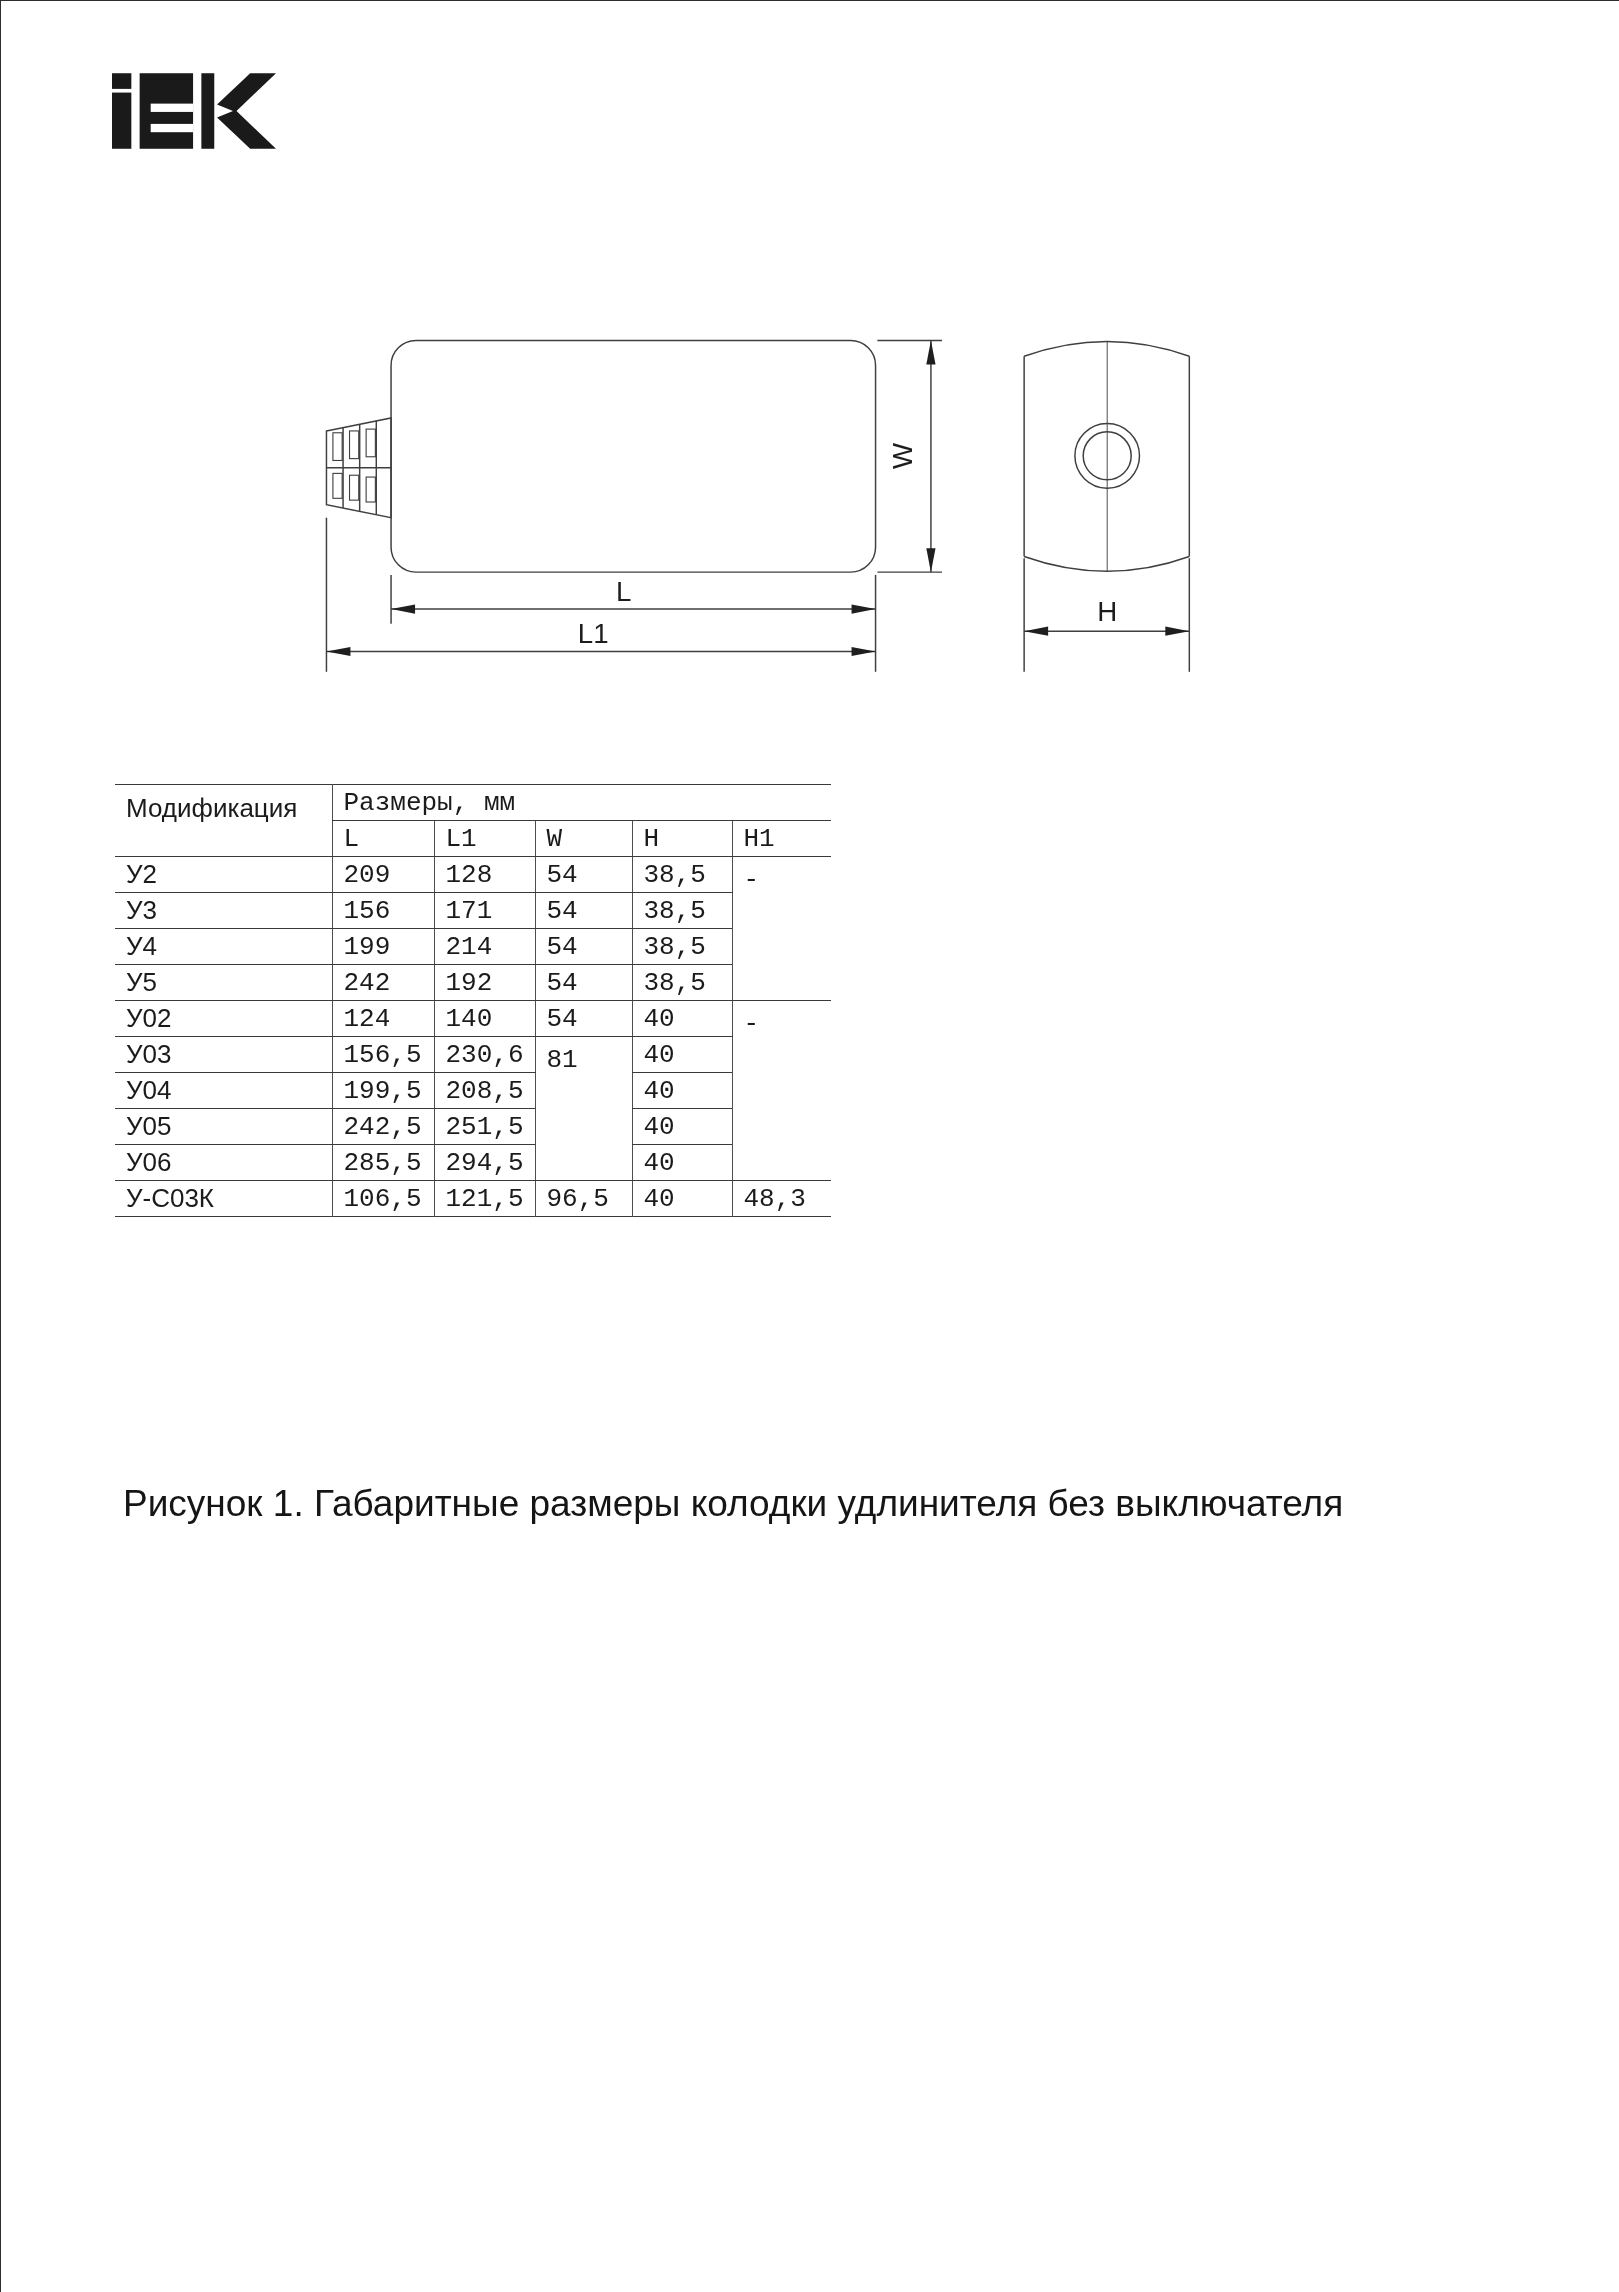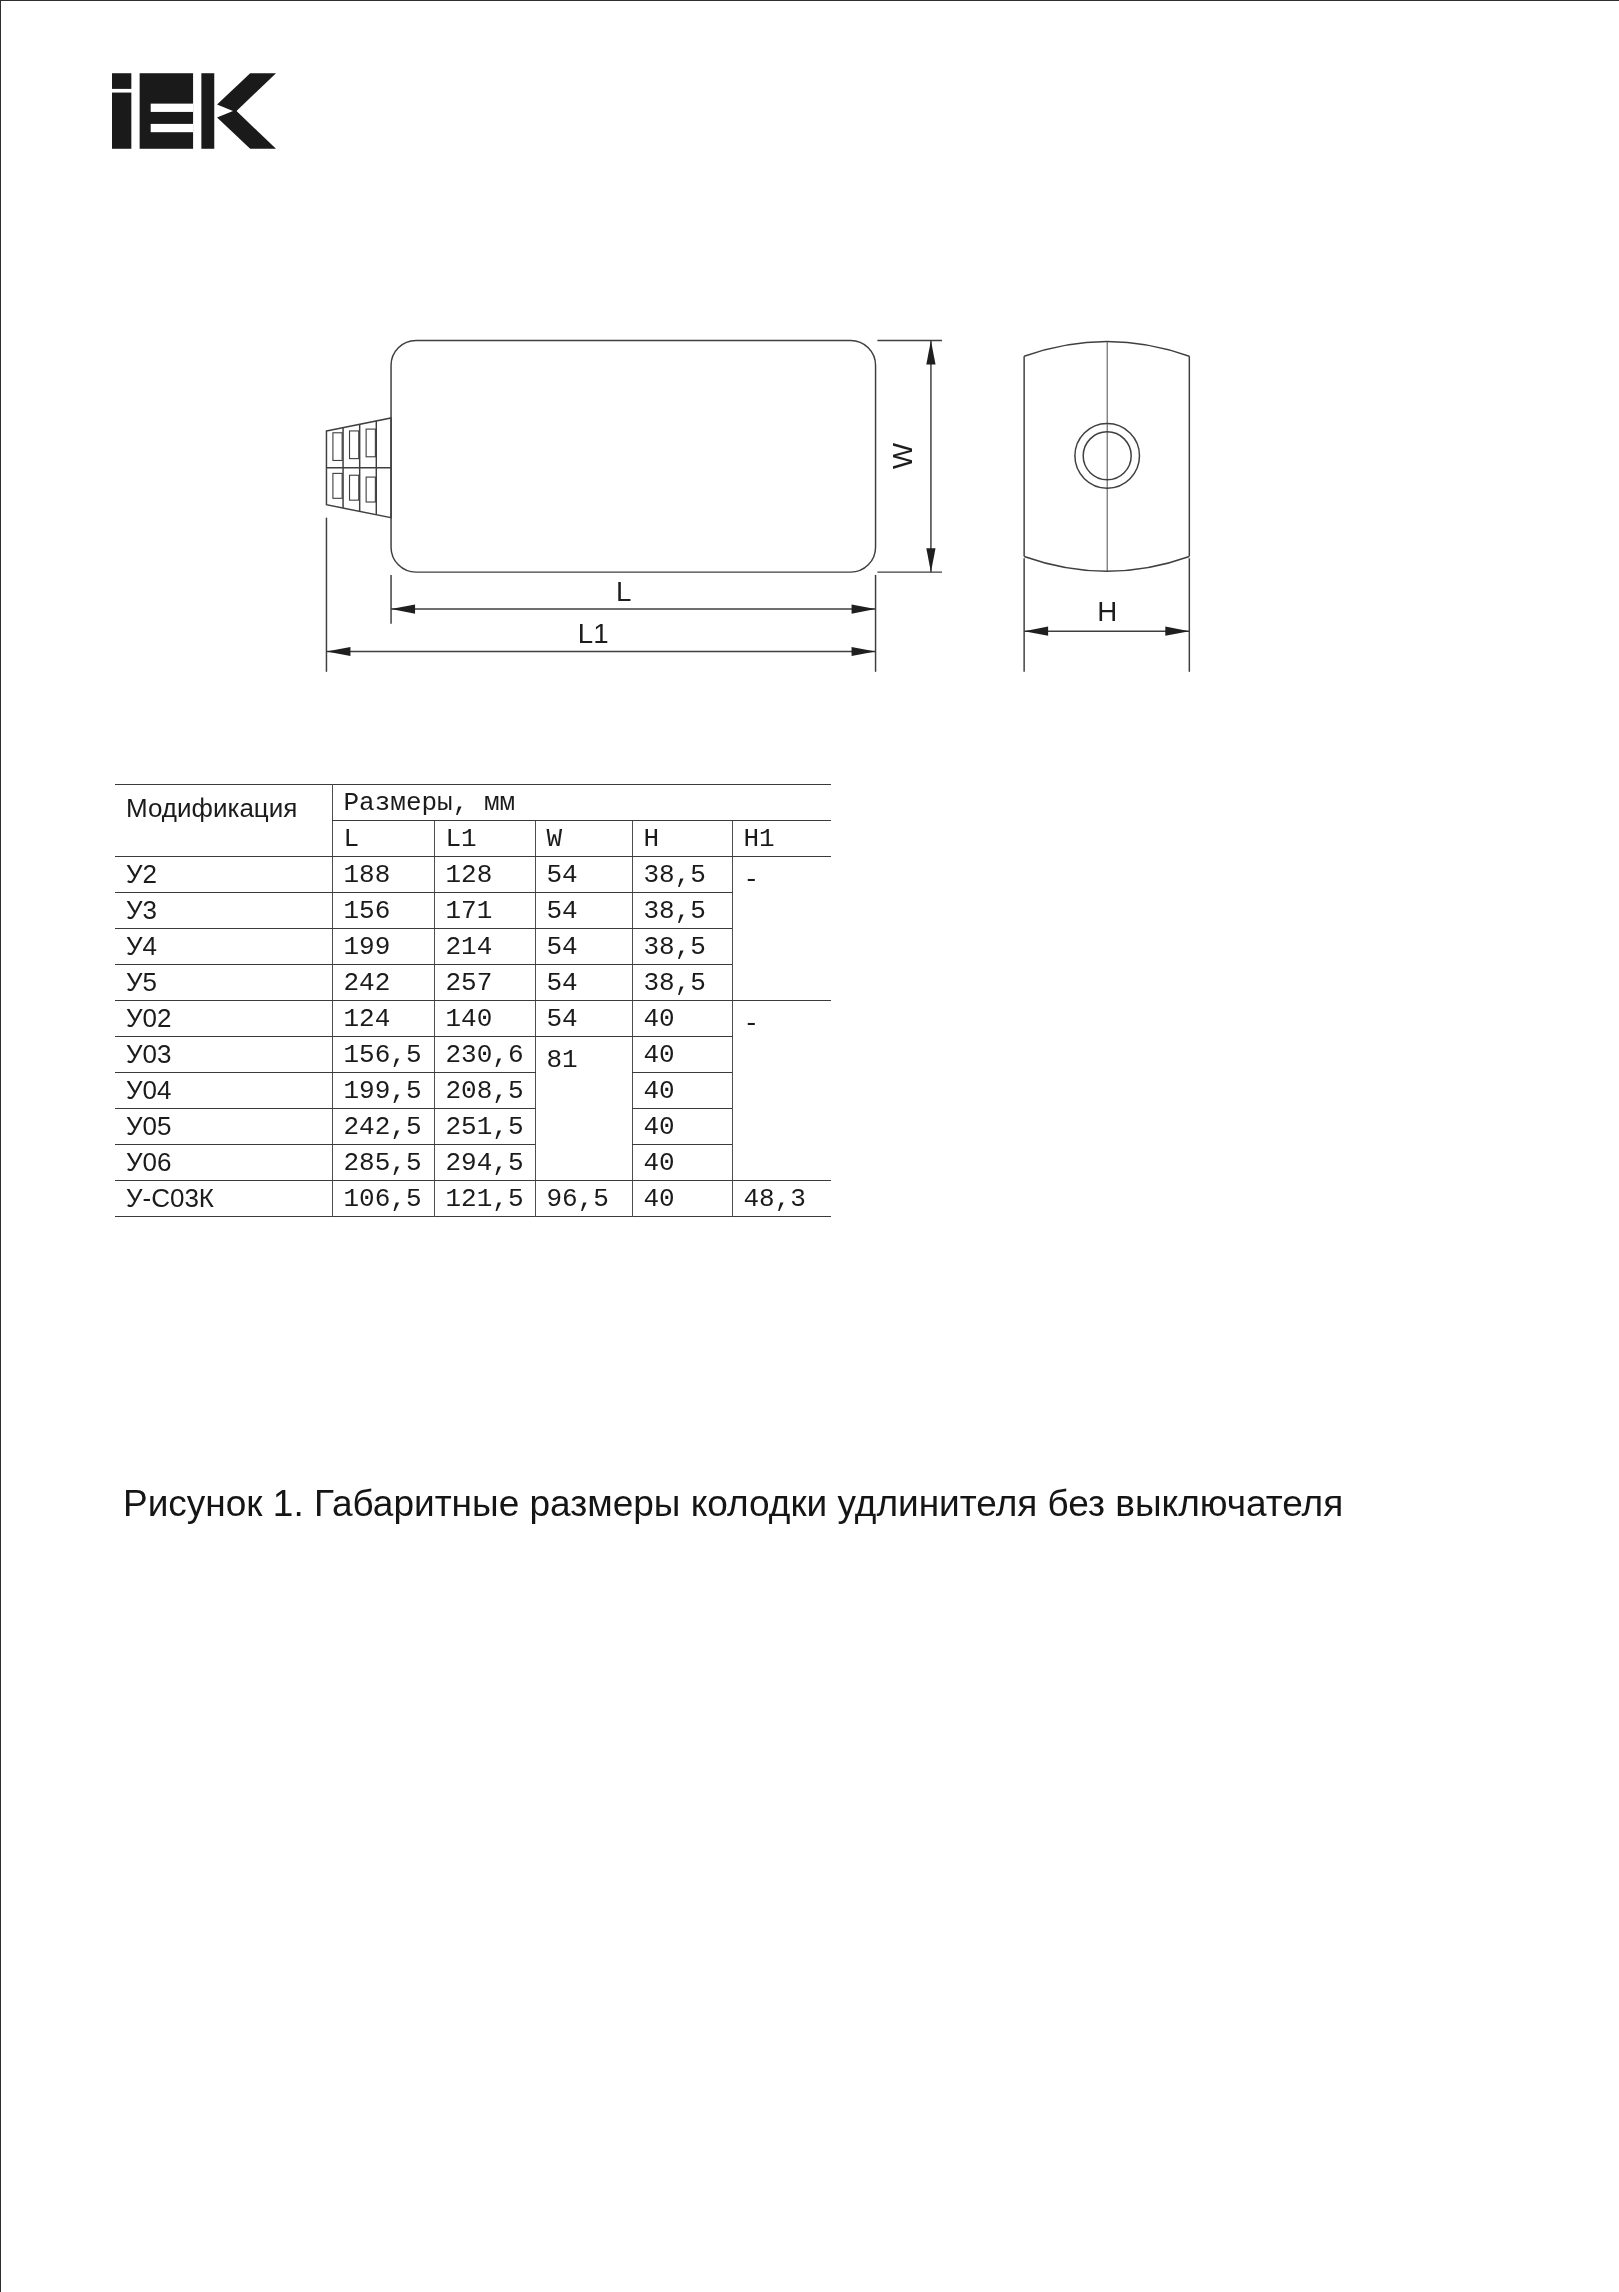--- a/index.html
+++ b/index.html
@@ -147,21 +147,21 @@
     <tr>
       <th class="vl hb">L</th>
       <th class="vl hb">L1</th>
       <th class="vl hb">W</th>
       <th class="vl hb">H</th>
       <th class="vl hb">H1</th>
     </tr>
 
     <tr>
       <td class="hb">У2</td>
-      <td class="vl hb">188</td>
+      <td class="vl hb">209</td>
       <td class="vl hb">128</td>
       <td class="vl hb">54</td>
       <td class="vl hb">38,5</td>
       <td rowspan="4" class="vl hb top">-</td>
     </tr>
     <tr>
       <td class="hb">У3</td>
       <td class="vl hb">156</td>
       <td class="vl hb">171</td>
       <td class="vl hb">54</td>
@@ -170,21 +170,21 @@
     <tr>
       <td class="hb">У4</td>
       <td class="vl hb">199</td>
       <td class="vl hb">214</td>
       <td class="vl hb">54</td>
       <td class="vl hb">38,5</td>
     </tr>
     <tr>
       <td class="hb">У5</td>
       <td class="vl hb">242</td>
-      <td class="vl hb">257</td>
+      <td class="vl hb">192</td>
       <td class="vl hb">54</td>
       <td class="vl hb">38,5</td>
     </tr>
 
     <tr>
       <td class="hb">У02</td>
       <td class="vl hb">124</td>
       <td class="vl hb">140</td>
       <td class="vl hb">54</td>
       <td class="vl hb">40</td>

